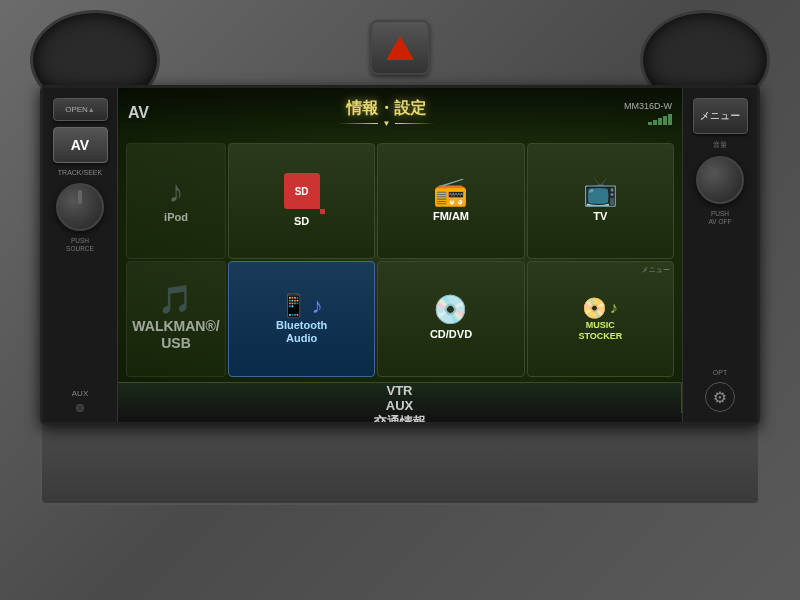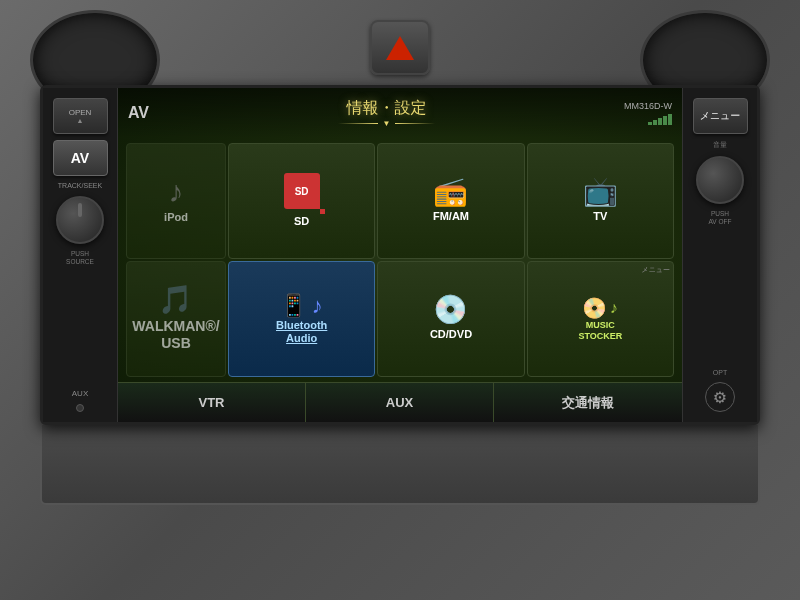--- a/index.html
+++ b/index.html
@@ -100,26 +100,25 @@
       display: flex;
       flex-direction: column;
       align-items: center;
       padding: 10px 5px;
       gap: 6px;
       border-right: 1px solid #333;
     }
 
     .ctrl-btn {
       width: 55px;
-      height: 36px;
+      height: 23px;
       background: linear-gradient(180deg, #444, #2a2a2a);
       border-radius: 4px;
       border: 1px solid #555;
       display: flex;
-      flex-direction: column;
       align-items: center;
       justify-content: center;
       cursor: pointer;
       box-shadow: 0 2px 3px rgba(0,0,0,0.5);
     }
 
     .ctrl-btn .label {
       color: #aaa;
       font-size: 8px;
       text-transform: uppercase;
@@ -234,21 +233,21 @@
     }
 
     .title-center {
       text-align: center;
       flex: 1;
     }
 
     .title-jp {
       color: #e8d870;
       font-size: 16px;
-      font-weight: normal;
+      font-weight: bold;
       text-shadow: 0 0 8px rgba(232, 216, 112, 0.5);
     }
 
     .title-decoration {
       display: flex;
       align-items: center;
       justify-content: center;
       gap: 5px;
     }
 
@@ -357,21 +356,21 @@
       right: -5px;
       width: 5px;
       height: 5px;
       background: #cc3333;
     }
 
     
     .bottom-bar {
       height: 40px;
       display: grid;
-      grid-template-columns: 1fr 1fr 1fr;
+      grid-template-columns: 1fr;
       background: linear-gradient(180deg, #1a2a1a, #111);
       border-top: 1px solid #3a4a2a;
     }
 
     .bottom-btn {
       display: flex;
       align-items: center;
       justify-content: center;
       color: #ccc;
       font-size: 13px;
@@ -575,21 +574,21 @@
           <div class="media-cell dim">
             <div class="media-icon" style="color:#9999ff;">🎵</div>
             <div class="media-label" style="font-size:14px;">WALKMAN®/<br>USB</div>
           </div>
 
           <div class="media-cell active">
             <div style="display:flex;align-items:center;gap:4px">
               <div style="color:#6688ff;font-size:22px;">📱</div>
               <div style="color:#6688ff;font-size:22px;">♪</div>
             </div>
-            <div class="media-label" style="color:#aaddff;text-decoration:underline;">Bluetooth<br>Audio</div>
+            <div class="media-label" style="color:#aaddff;">Bluetooth<br>Audio</div>
           </div>
 
           <div class="media-cell">
             <div class="media-icon" style="color:#ccc;">💿</div>
             <div class="media-label">CD/DVD</div>
           </div>
 
           <div class="media-cell">
             <div style="display:flex;align-items:center;gap:2px">
               <div style="color:#aacc44;font-size:20px;">📀</div>

